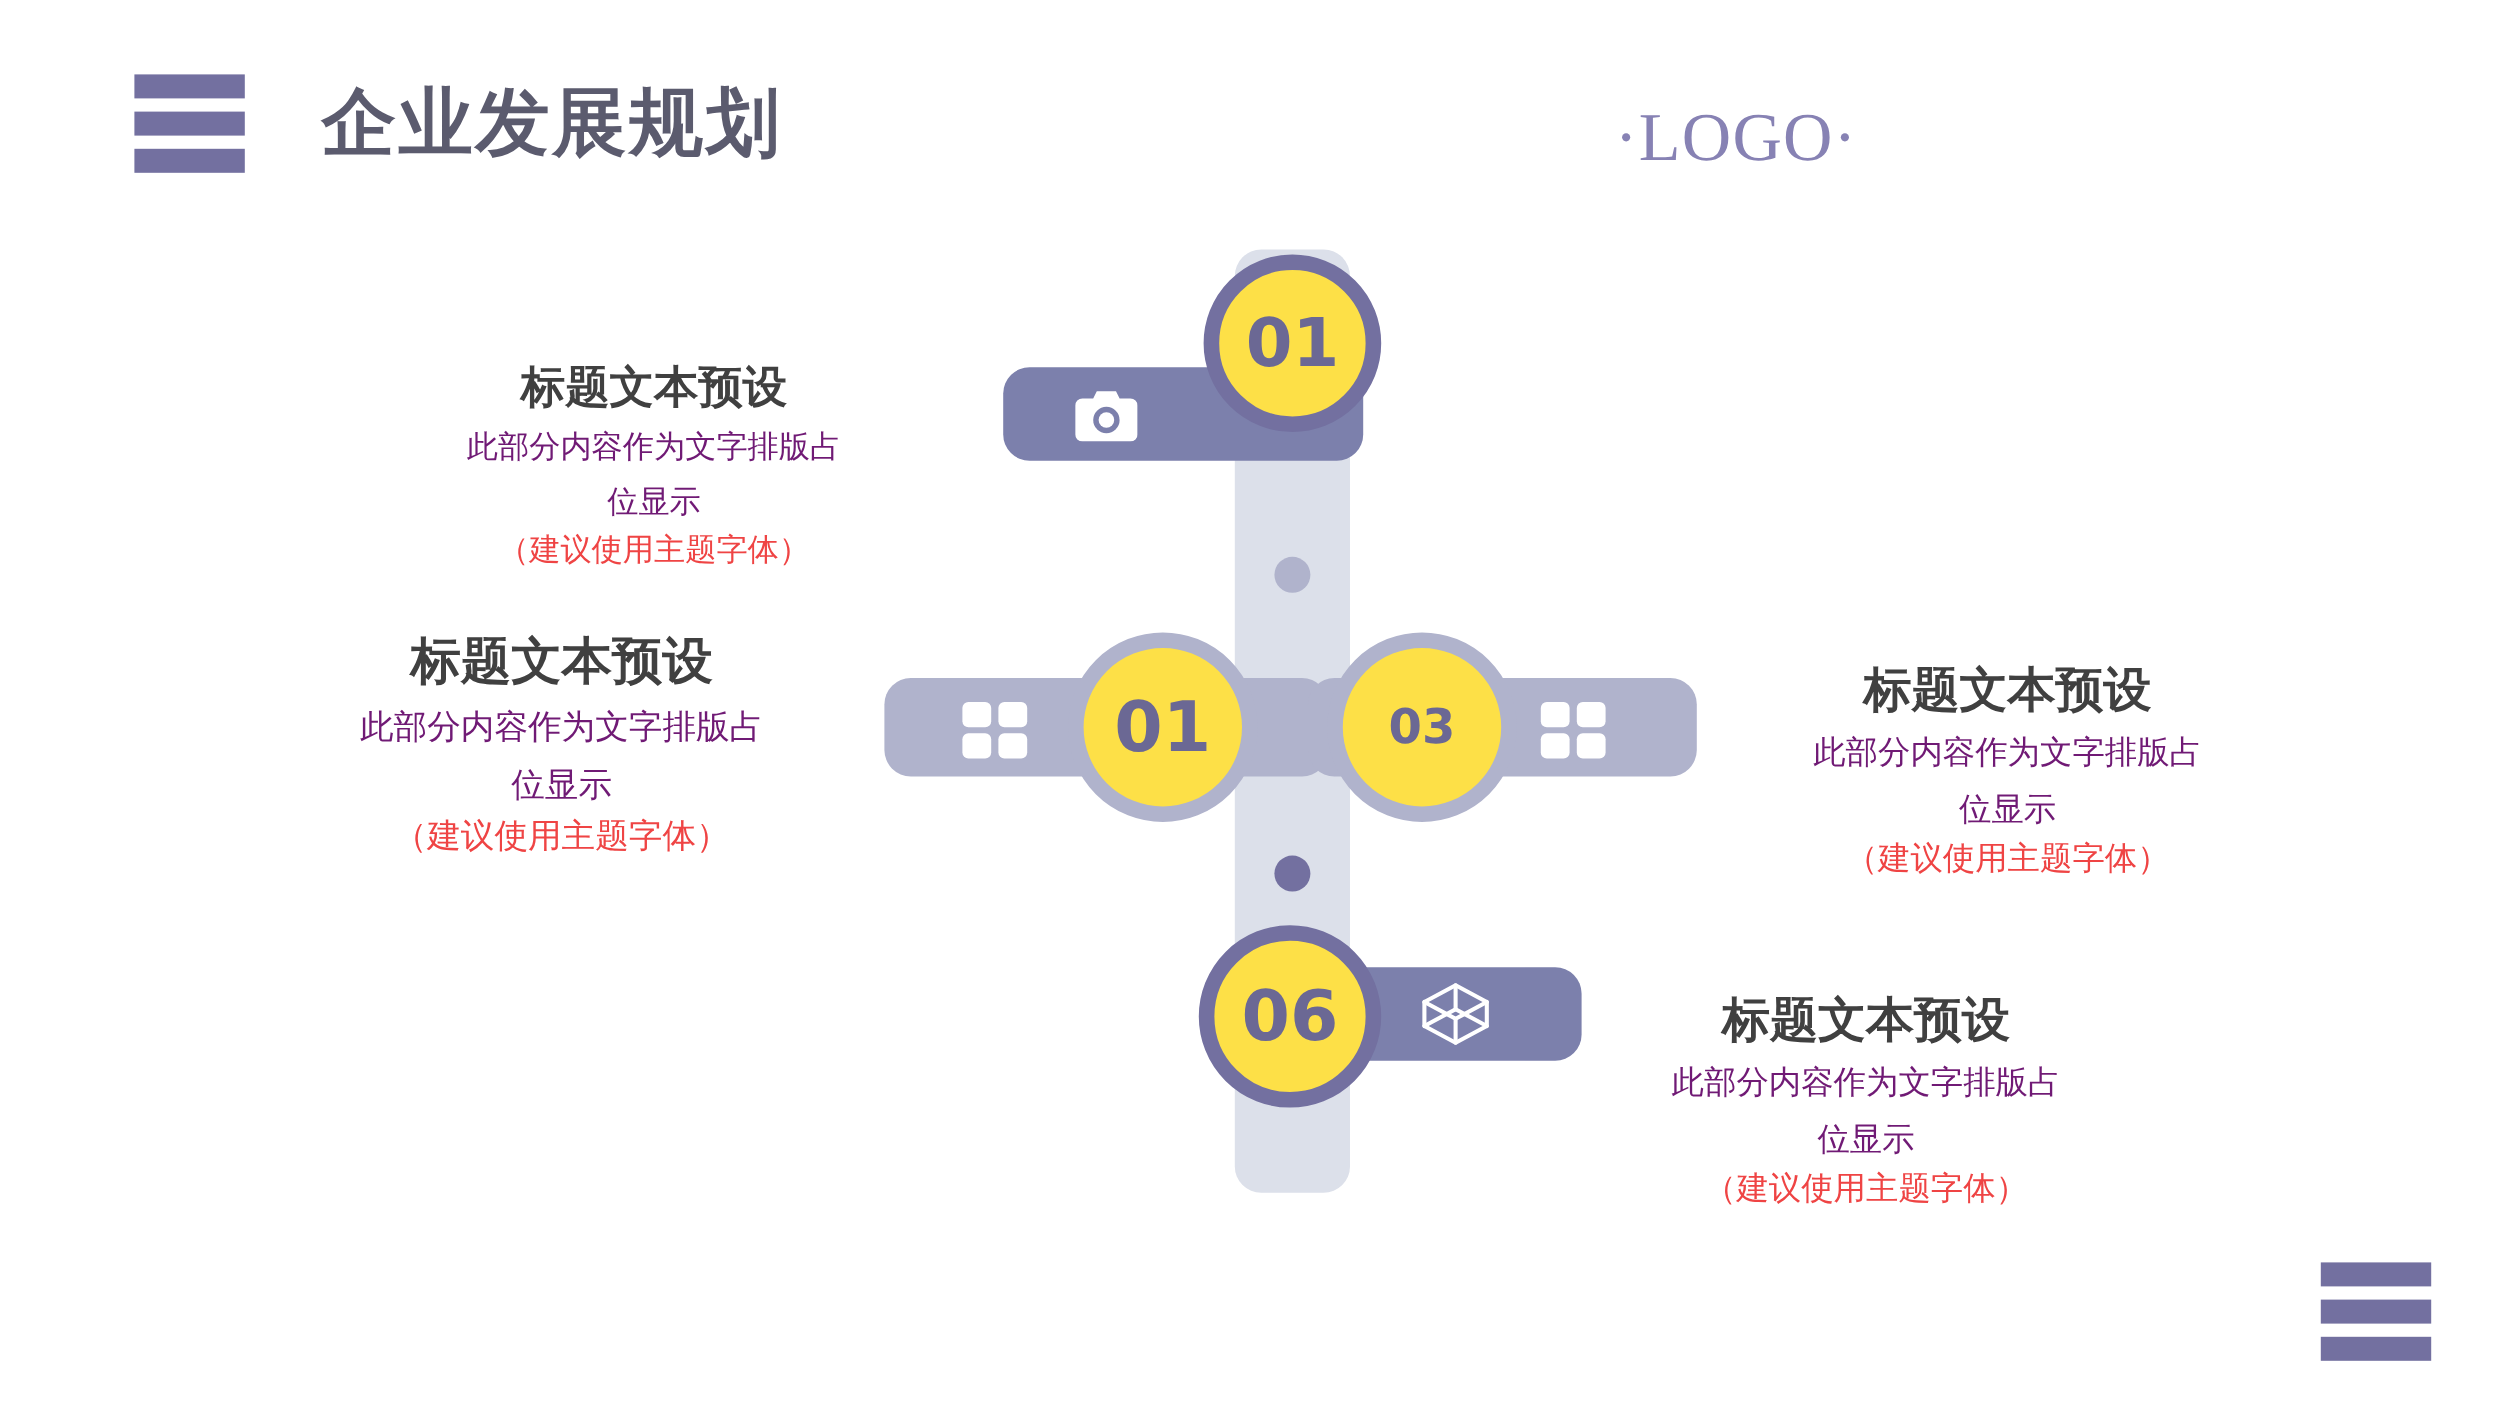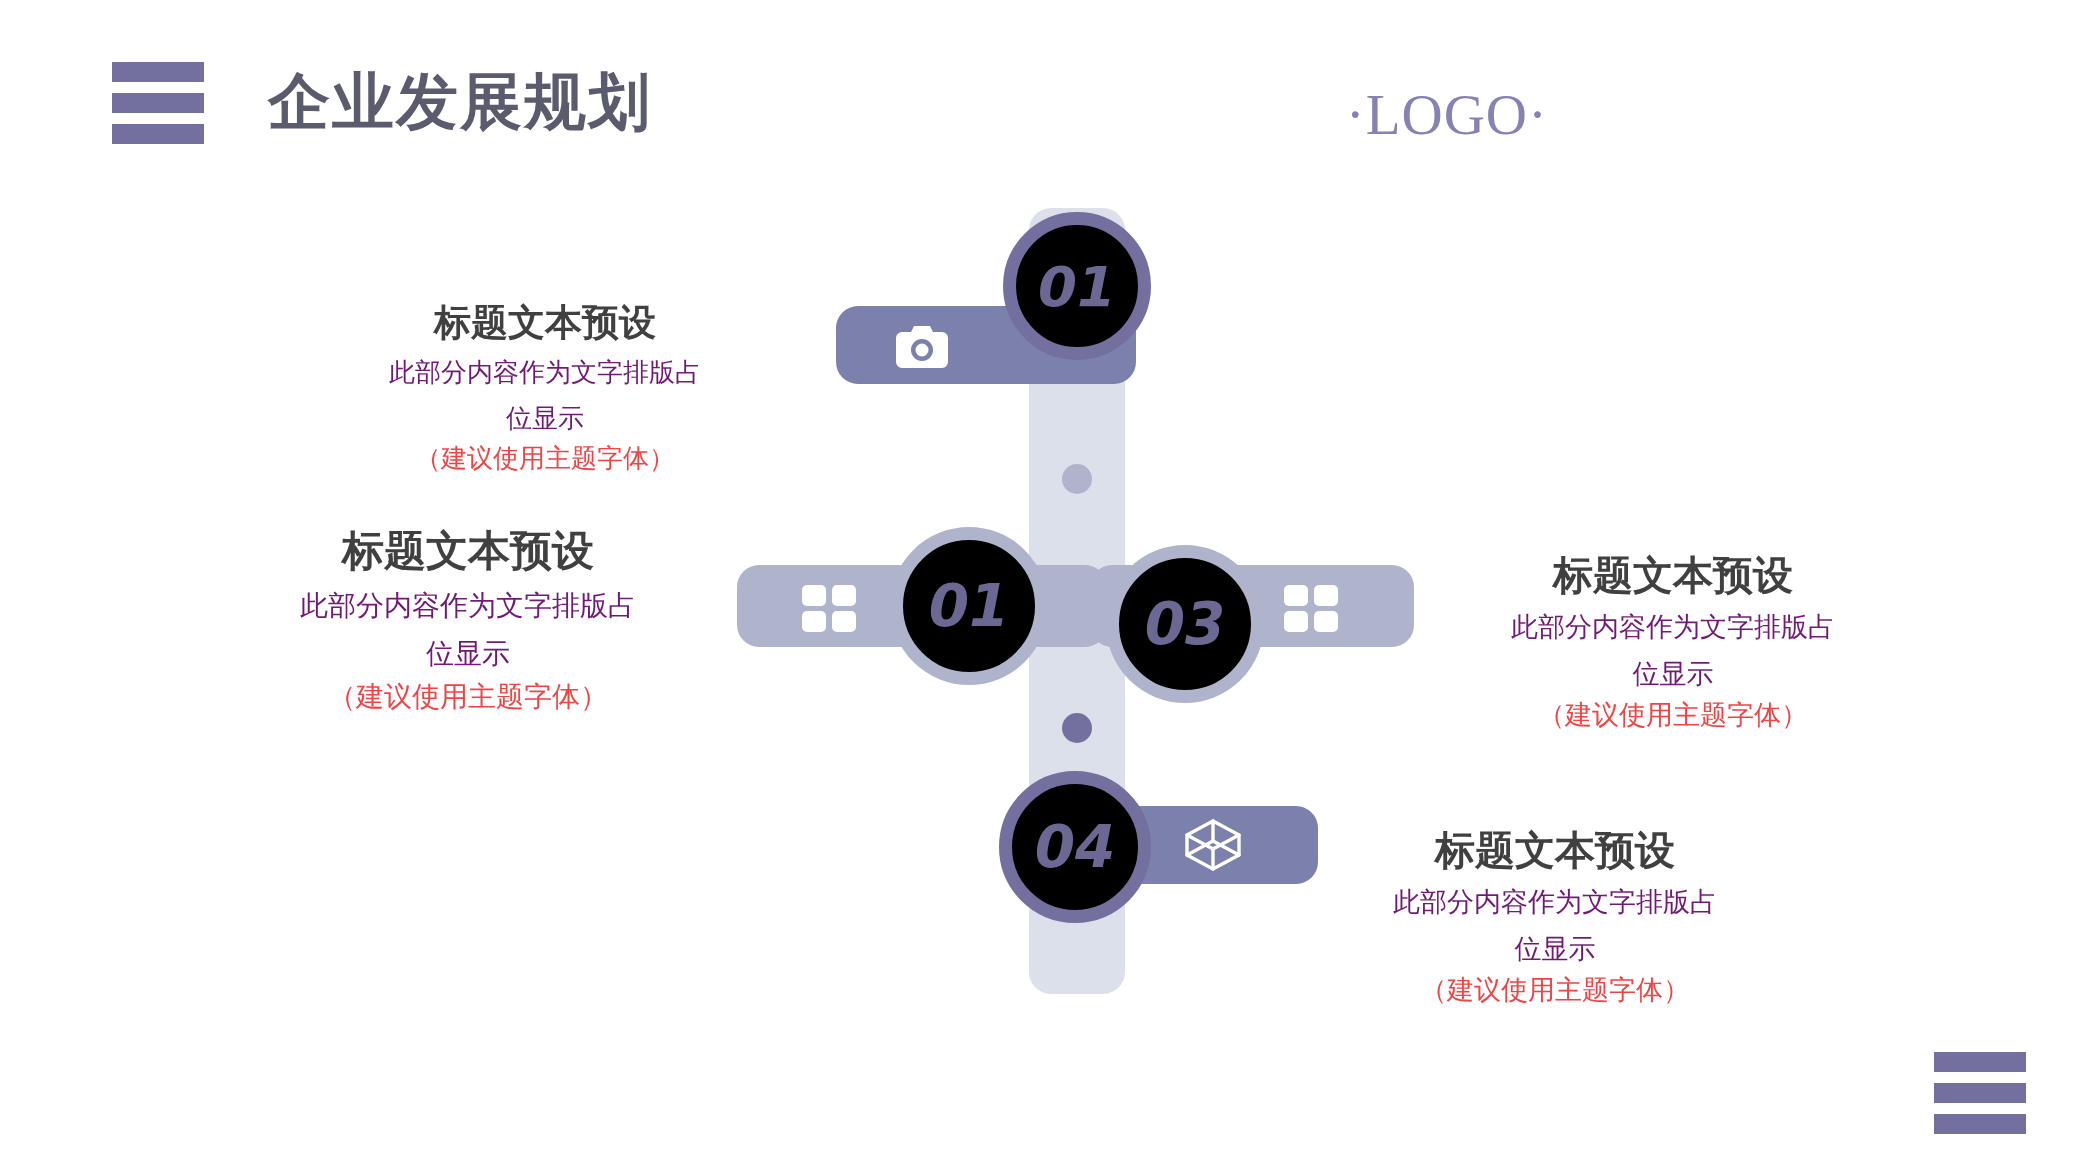--- a/index.html
+++ b/index.html
@@ -127,35 +127,34 @@
   }
   .icon-01 { left: 896px; top: 324px; width: 52px; height: 44px; }
   .icon-02 { left: 800px; top: 583px; width: 58px; height: 50px; }
   .icon-03 { left: 1282px; top: 583px; width: 58px; height: 50px; }
   .icon-04 { left: 1184px; top: 818px; width: 58px; height: 54px; }
 
   
   .badge {
     position: absolute;
     border-radius: 50%;
-    background: #000000;
+    background: #fde047;
     display: flex;
     align-items: center;
     justify-content: center;
     font-weight: bold;
-    font-style: italic;
     color: #6b6894;
     font-family: "DejaVu Sans", sans-serif;
   }
   .badge-dark { border: 13px solid #7370a0; }
   .badge-light { border: 13px solid #b0b3cc; }
 
   .badge-01 { left: 1003px; top: 212px; width: 148px; height: 148px; font-size: 56px; }
   .badge-02 { left: 890px; top: 527px; width: 158px; height: 158px; font-size: 58px; }
-  .badge-03 { left: 1106px; top: 545px; width: 158px; height: 158px; font-size: 58px; }
+  .badge-03 { left: 1106px; top: 527px; width: 158px; height: 158px; font-size: 40px; }
   .badge-04 { left: 999px; top: 771px; width: 152px; height: 152px; font-size: 58px; }
 
   
   .text-block {
     position: absolute;
     text-align: center;
   }
   .text-block .tb-title {
     color: #404040;
     font-weight: bold;
@@ -265,21 +264,21 @@
     <svg width="58" height="54" viewBox="0 0 58 54">
       <g fill="none" stroke="#ffffff" stroke-width="3.4" stroke-linejoin="round" stroke-linecap="round">
         <path d="M29 3 L55 17 L55 37 L29 51 L3 37 L3 17 Z"></path>
         <path d="M3 17 L29 31 L55 17"></path>
         <path d="M29 31 L29 51"></path>
         <path d="M3 37 L29 23 L55 37"></path>
         <path d="M29 3 L29 23"></path>
       </g>
     </svg>
   </div>
-  <div class="badge badge-dark badge-04">04</div>
+  <div class="badge badge-dark badge-04">06</div>
   <div class="text-block tb-04">
     <div class="tb-title">标题文本预设</div>
     <div class="tb-body">此部分内容作为文字排版占</div>
     <div class="tb-body">位显示</div>
     <div class="tb-note">（建议使用主题字体）</div>
   </div>
 
   <div class="footer-hamburger">
     <div class="bar"></div>
     <div class="bar"></div>

